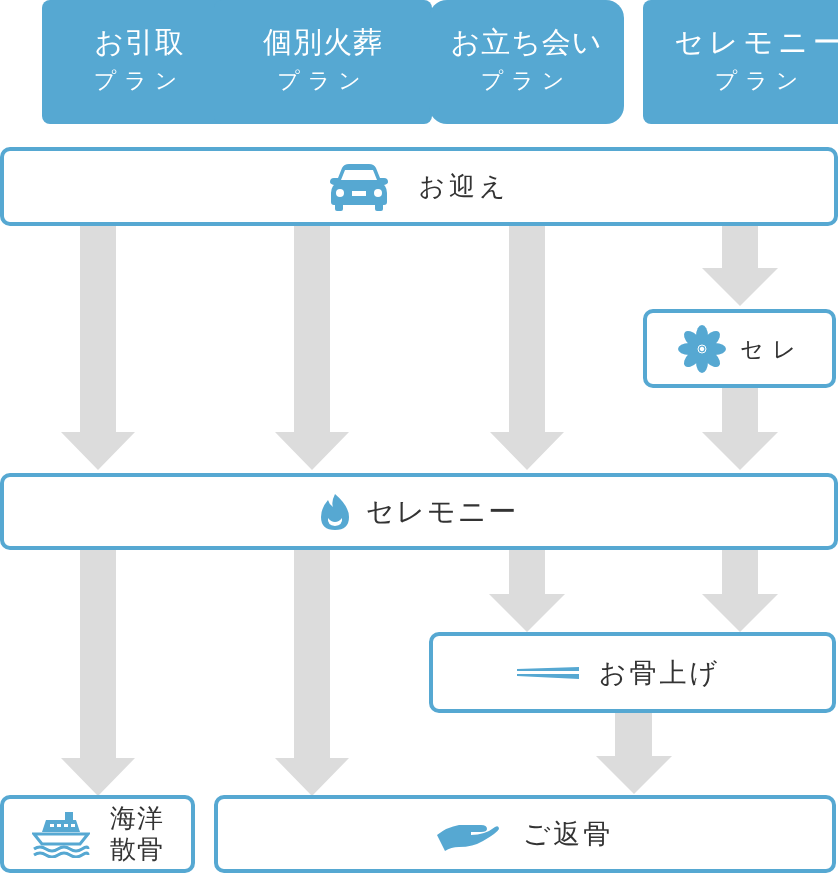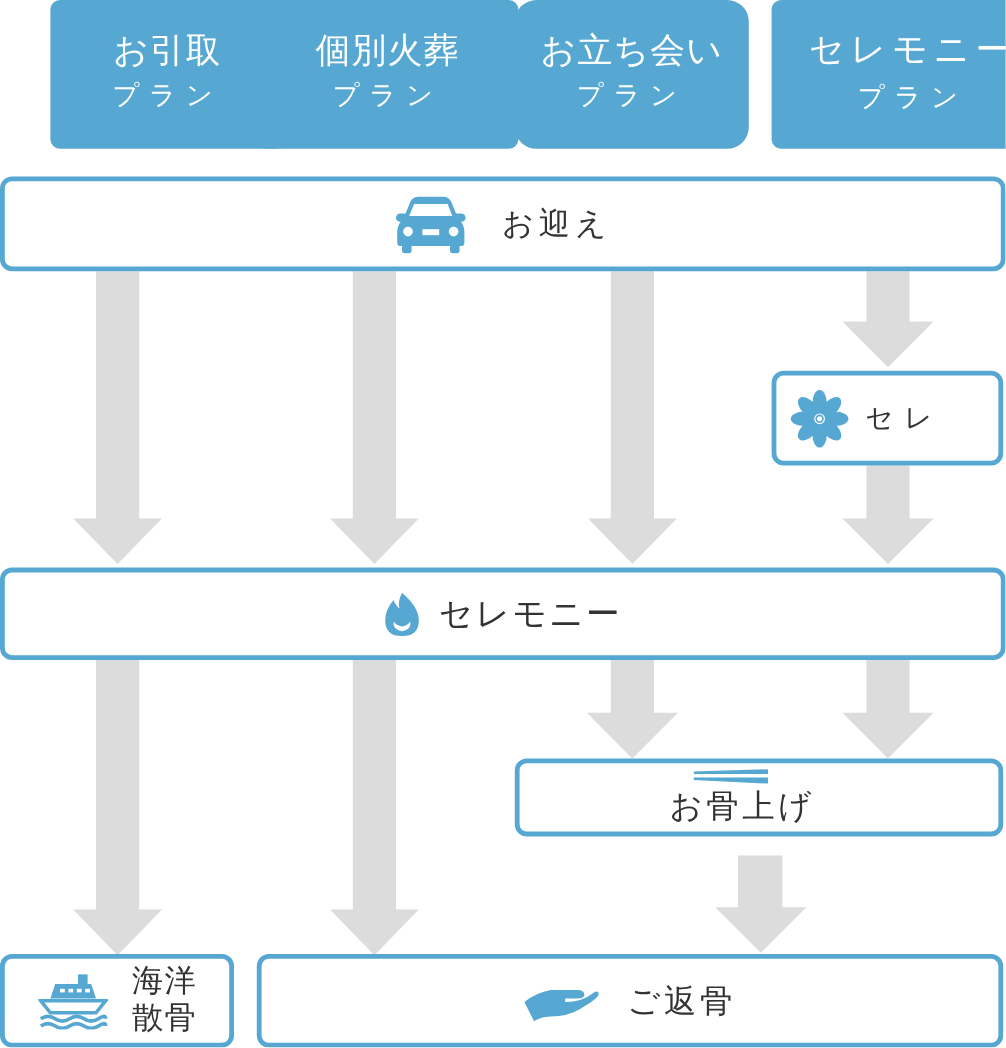--- a/index.html
+++ b/index.html
@@ -71,21 +71,21 @@
       <circle cx="12" cy="31" r="4" fill="#ffffff"></circle>
       <circle cx="50" cy="31" r="4" fill="#ffffff"></circle>
       <rect x="24" y="29" width="14" height="5" fill="#ffffff"></rect>
       <rect x="7" y="41" width="8" height="8" rx="2" fill="#56a8d2"></rect>
       <rect x="47" y="41" width="8" height="8" rx="2" fill="#56a8d2"></rect>
     </svg>
   </span>
   <span class="label">お迎え</span>
 </div>
 
-<div class="box" style="left:643px;top:309px;width:193px;height:79px;justify-content:flex-start;padding-left:10px;">
+<div class="box" style="left:643px;top:309px;width:193px;height:79px;justify-content:flex-start;padding-left:29px;">
   <span class="icon">
     <svg width="52" height="52" viewBox="-26 -26 52 52">
       <g fill="#56a8d2">
         <ellipse cx="0" cy="-13" rx="6" ry="11"></ellipse>
         <ellipse cx="0" cy="-13" rx="6" ry="11" transform="rotate(45)"></ellipse>
         <ellipse cx="0" cy="-13" rx="6" ry="11" transform="rotate(90)"></ellipse>
         <ellipse cx="0" cy="-13" rx="6" ry="11" transform="rotate(135)"></ellipse>
         <ellipse cx="0" cy="-13" rx="6" ry="11" transform="rotate(180)"></ellipse>
         <ellipse cx="0" cy="-13" rx="6" ry="11" transform="rotate(225)"></ellipse>
         <ellipse cx="0" cy="-13" rx="6" ry="11" transform="rotate(270)"></ellipse>
@@ -102,21 +102,21 @@
 <div class="box" style="left:0;top:473px;width:838px;height:77px;">
   <span class="icon" style="margin-right:16px;">
     <svg width="30" height="40" viewBox="0 0 30 40">
       <path d="M15 2 Q11 10 13 15 Q9 12 8 8 Q1 16 1 25 Q1 38 15 38 Q29 38 29 25 Q29 14 15 2 Z" fill="#56a8d2"></path>
       <path d="M8 26 Q11 30 15 30 Q19 30 22 26 Q23 33 15 34 Q7 33 8 26 Z" fill="#ffffff"></path>
     </svg>
   </span>
   <span class="label" style="font-size:28px;letter-spacing:2px;">セレモニー</span>
 </div>
 
-<div class="box" style="left:429px;top:632px;width:407px;height:65px;padding-right:28px;flex-direction:column;">
+<div class="box" style="left:429px;top:632px;width:407px;height:81px;padding-right:28px;">
   <span class="icon" style="margin-right:20px;">
     <svg width="62" height="14" viewBox="0 0 62 14">
       <polygon points="0,3 62,1 62,5 0,5" fill="#56a8d2"></polygon>
       <polygon points="0,8 62,8 62,13 0,10" fill="#56a8d2"></polygon>
     </svg>
   </span>
   <span class="label" style="font-size:27px;letter-spacing:3px;">お骨上げ</span>
 </div>
 
 <div class="box" style="left:0;top:795px;width:195px;height:78px;justify-content:flex-start;padding-left:28px;">

